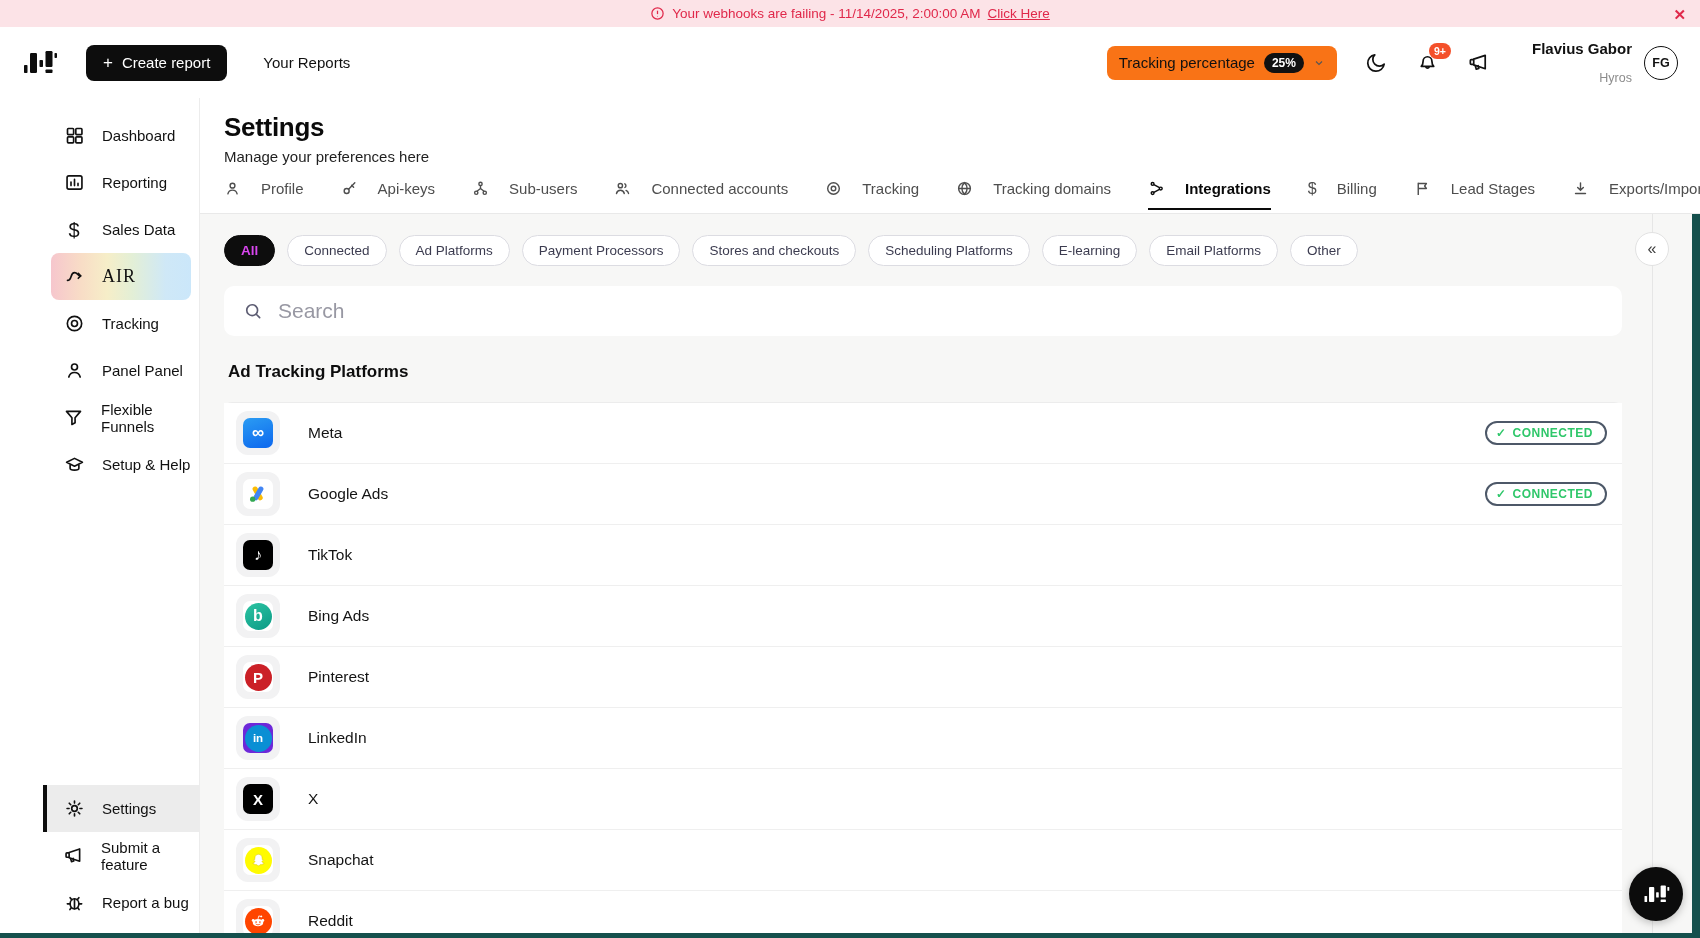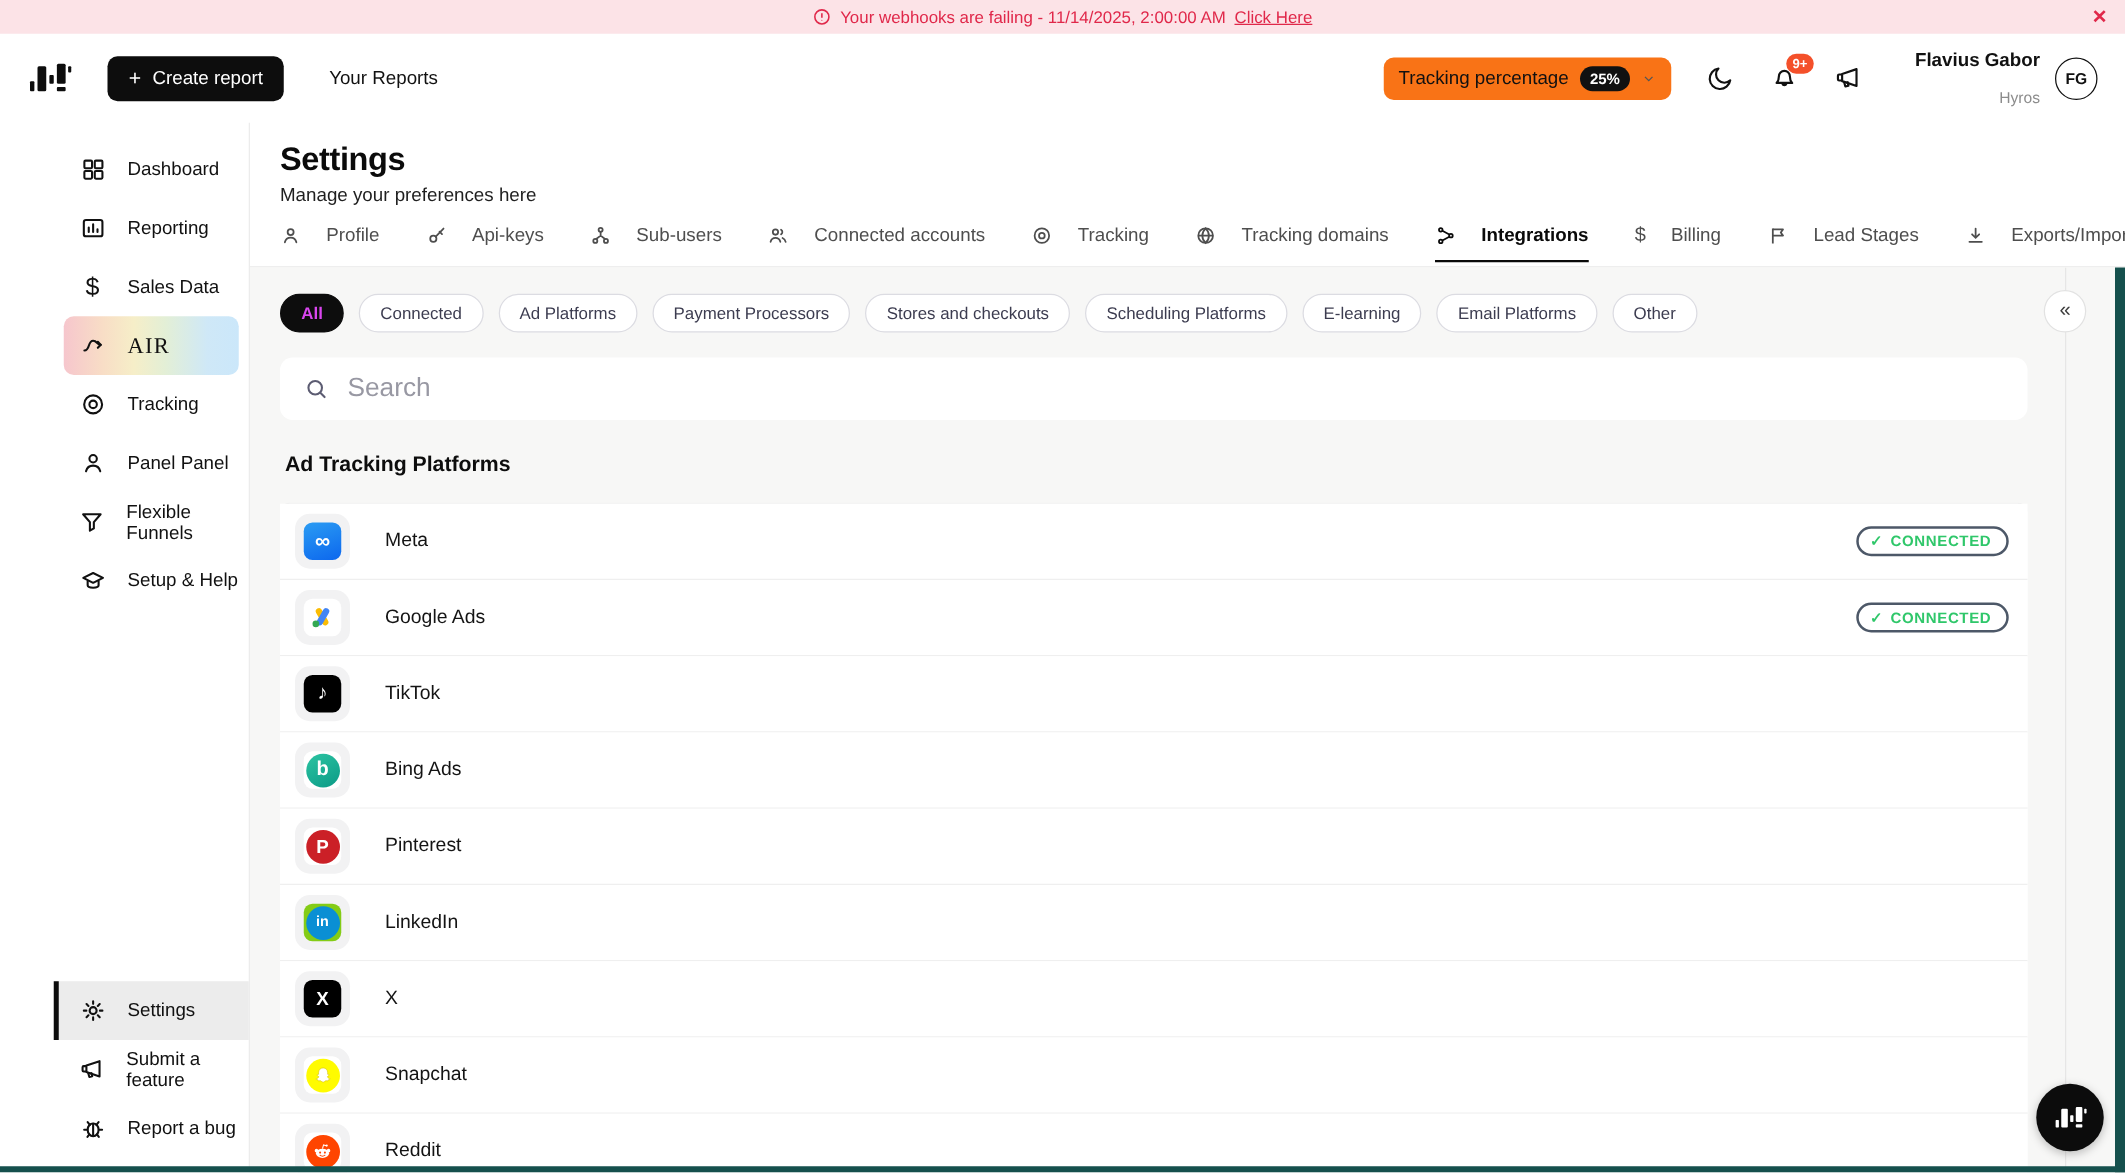--- a/index.html
+++ b/index.html
@@ -89,21 +89,21 @@
            font-weight:700; color:#fff; overflow:hidden; }
   .brand.meta { background:linear-gradient(160deg,#2b9cf3,#0c67ee); font-size:17px; }
   .brand.google { background:#fff; }
   .brand.tiktok { background:#000; font-size:16px; }
   .brand.bing { background:#fff; }
   .bing-circle { width:27px; height:27px; border-radius:50%; background:linear-gradient(150deg,#2cc4a2,#0b9a86);
                  display:flex; align-items:center; justify-content:center; font-size:16px; font-weight:700; color:#fff; }
   .brand.pinterest { background:#fff; }
   .pin-circle { width:27px; height:27px; border-radius:50%; background:#cb2027; display:flex;
                 align-items:center; justify-content:center; color:#fff; font-size:15px; font-weight:700; }
-  .brand.linkedin { background:#84cc16; }
+  .brand.linkedin { background:#6d28d9; }
   .li-circle { width:27px; height:27px; border-radius:50%; background:#0a8fd4; display:flex;
                align-items:center; justify-content:center; color:#fff; font-size:11.5px; font-weight:700; }
   .brand.x { background:#000; font-size:15px; font-weight:800; }
   .brand.snapchat { background:#fff; }
   .snap-circle { width:27px; height:27px; border-radius:50%; background:#fffb00; display:flex;
                  align-items:center; justify-content:center; }
   .brand.reddit { background:#fff; }
   .reddit-circle { width:27px; height:27px; border-radius:50%; background:#ff4500; display:flex;
                    align-items:center; justify-content:center; }
   .row-label { margin-left:28px; font-size:15.5px; font-weight:500; color:#141414; }

